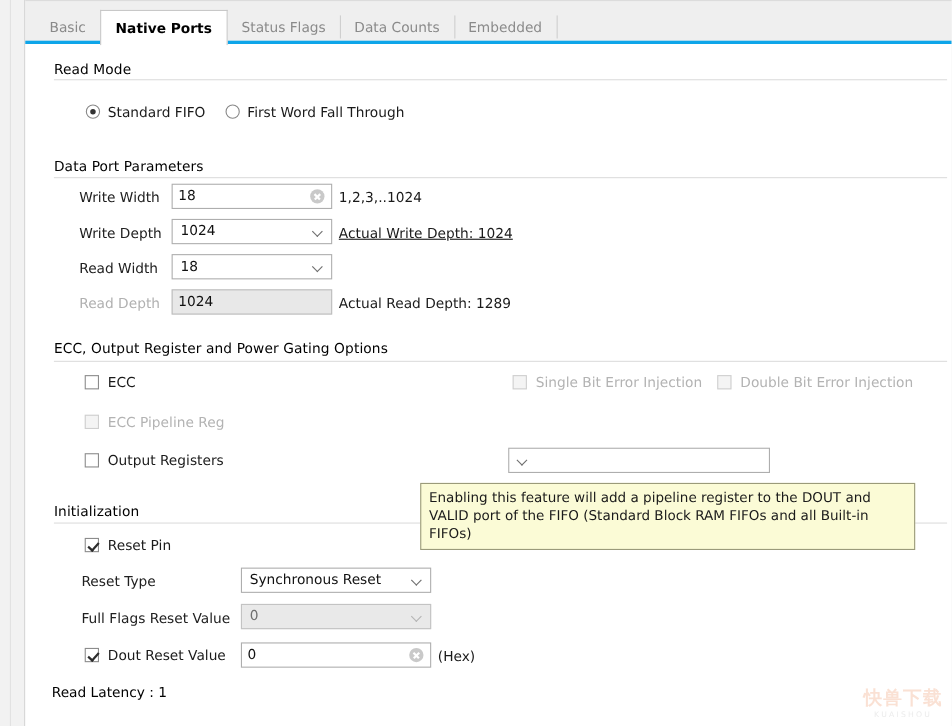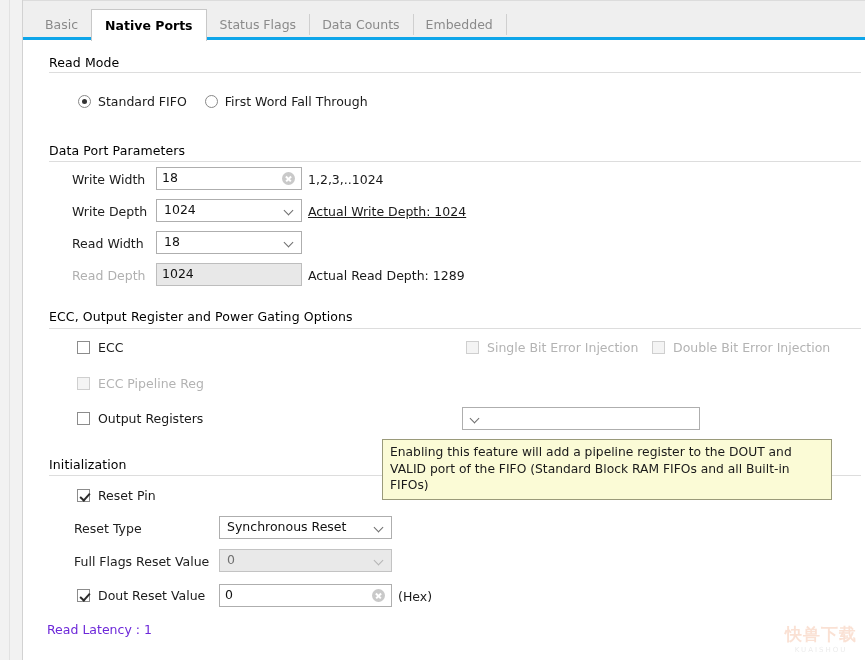--- a/index.html
+++ b/index.html
@@ -277,21 +277,21 @@
     line-height: 16.5px;
     box-sizing: border-box;
     z-index: 40;
     white-space: pre-line;
   }
 
   
   .footer-text {
     position: absolute;
     font-size: 12.5px;
-    color: #6d28d9;
+    color: #000000;
     white-space: nowrap;
   }
 
   
   .watermark {
     position: absolute;
     right: 8px;
     bottom: 6px;
     font-size: 17px;
     font-weight: bold;

